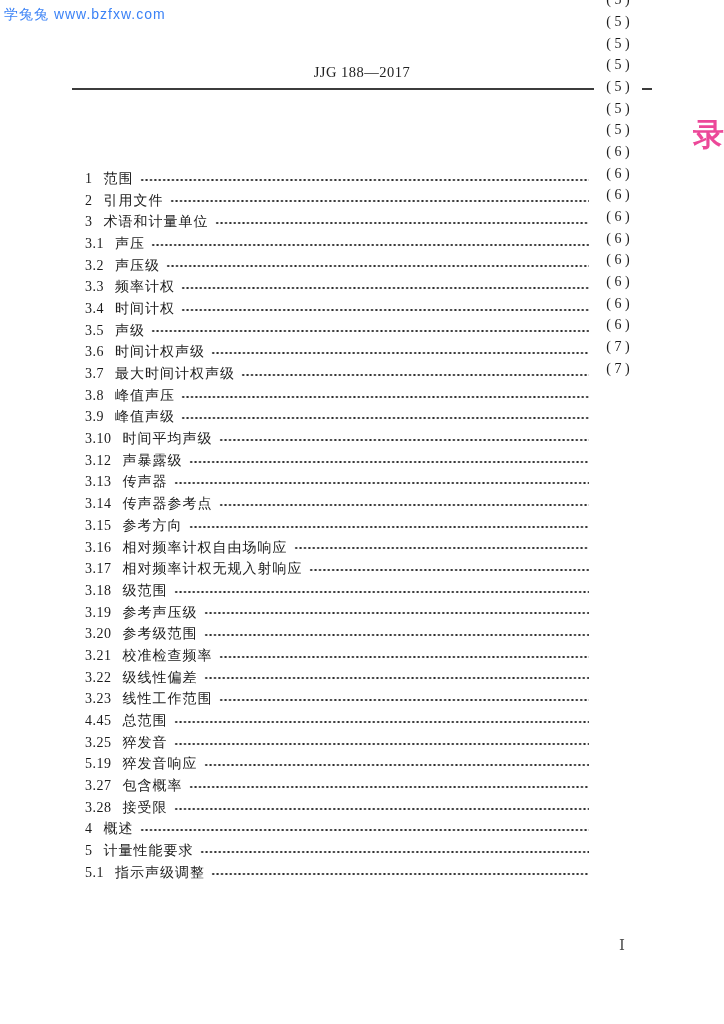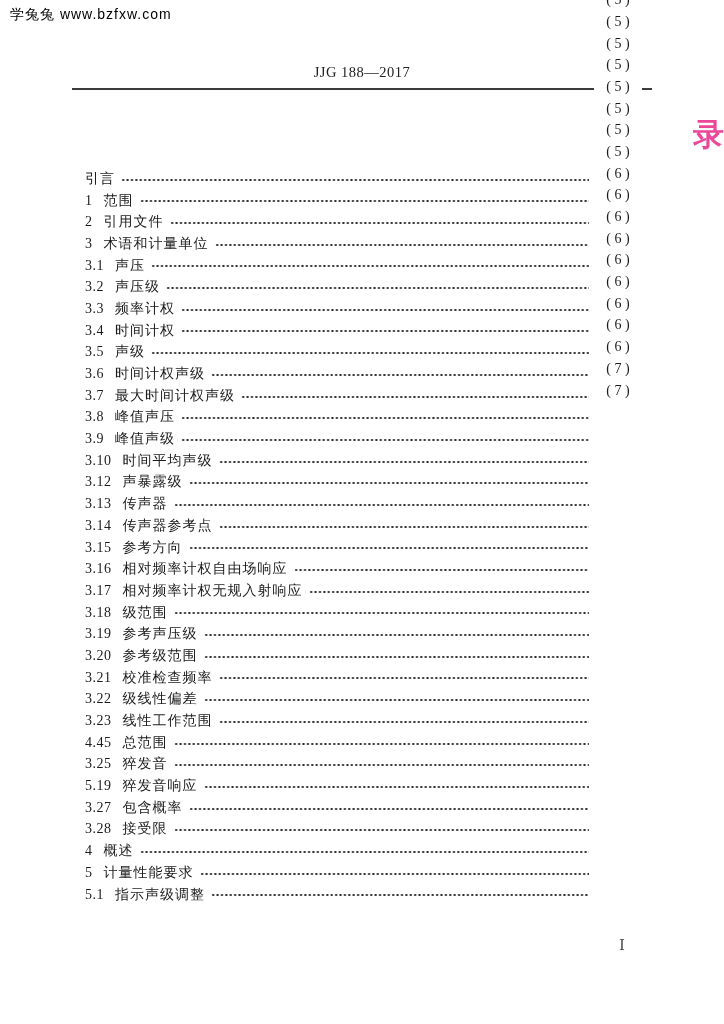--- a/index.html
+++ b/index.html
@@ -9,25 +9,25 @@
     width: 724px;
     height: 1024px;
     background: #ffffff;
     overflow: hidden;
     font-family: "Liberation Serif", "DejaVu Serif", serif;
     color: #1b1b1b;
   }
   .watermark {
     position: absolute;
     top: 6px;
-    left: 10px;
+    left: 4px;
     font-family: "Liberation Sans", "DejaVu Sans", sans-serif;
     font-size: 14px;
     letter-spacing: 1px;
-    color: #000000;
+    color: #3b82f6;
   }
   .doc-code {
     position: absolute;
     top: 64px;
     left: 0;
     width: 100%;
     text-align: center;
     font-size: 14.5px;
     letter-spacing: 0.5px;
     color: #222222;
@@ -108,26 +108,20 @@
 
   <div class="watermark">学兔兔 www.bzfxw.com</div>
 
   <div class="doc-code">JJG 188—2017</div>
 
   <div class="header-rule"></div>
 
   <h1 class="toc-title"><span>目</span><span class="title-gap"></span><span>录</span></h1>
 
   <div class="toc-list" id="toc-list">
-    <div class="toc-row">
-
-      <span class="label">引言</span>
-      <span class="leader"></span>
-      <span class="page">( Ⅲ )</span>
-    </div>
 
     <div class="toc-row">
       <span class="num">1</span>
       <span class="label">范围</span>
       <span class="leader"></span>
       <span class="page">( 1 )</span>
     </div>
 
     <div class="toc-row">
       <span class="num">2</span>

